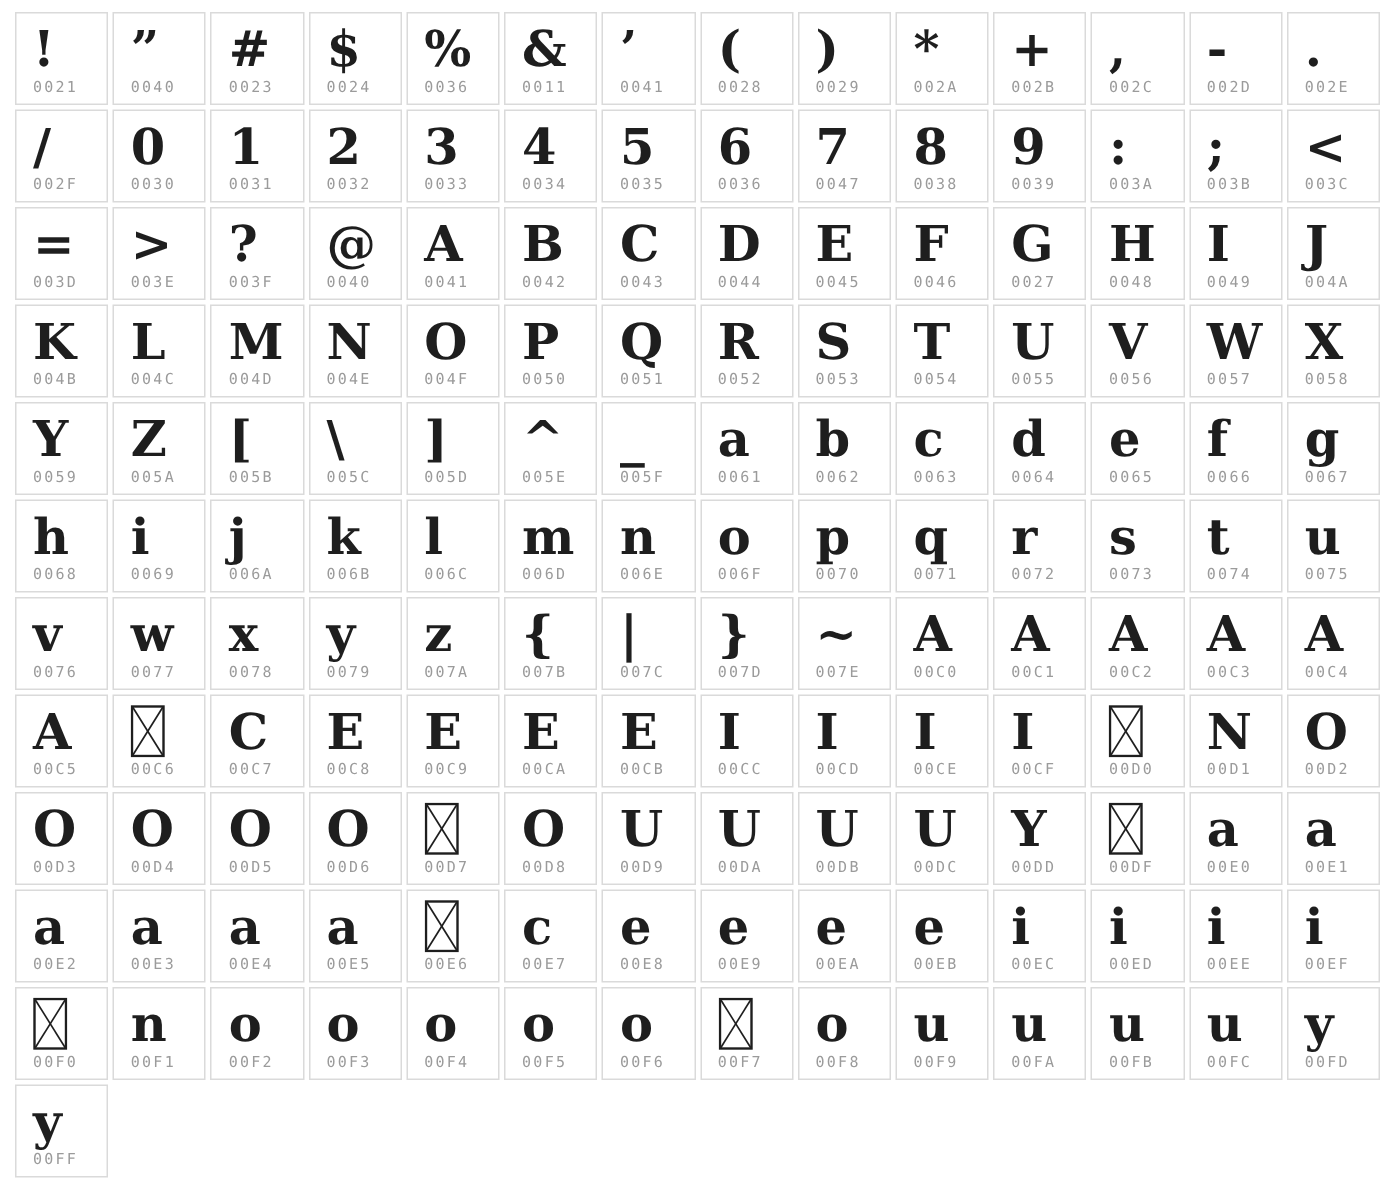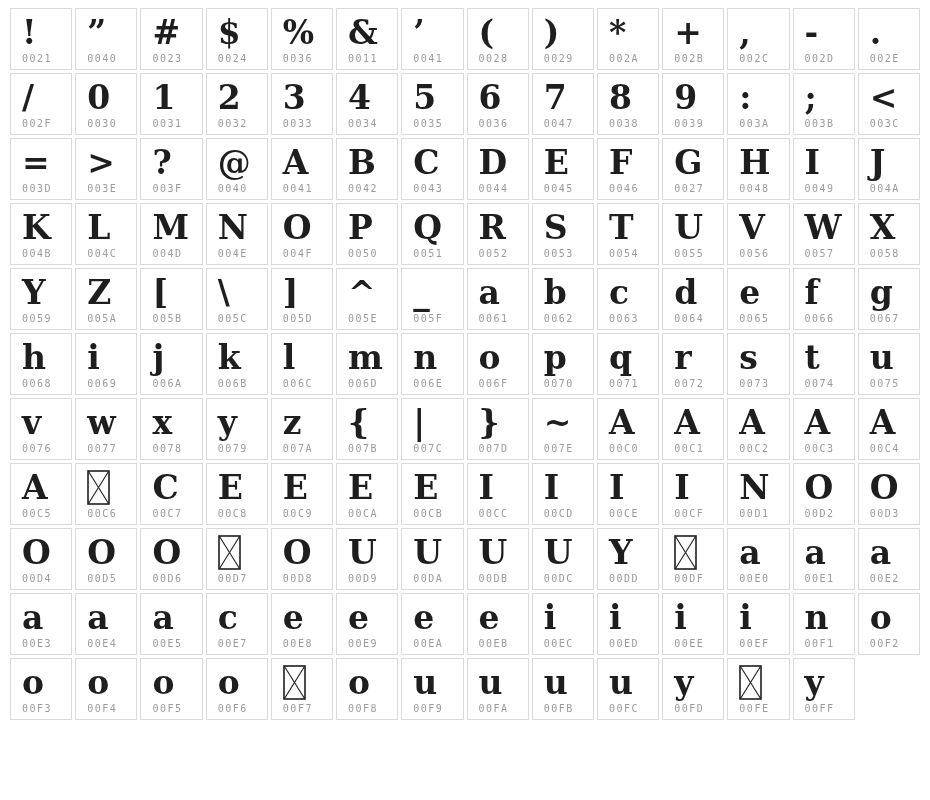--- a/index.html
+++ b/index.html
@@ -489,20 +489,28 @@
       </div>
       <div class="cell">
         <div class="glyph">I</div>
         <div class="code">00CE</div>
       </div>
       <div class="cell">
         <div class="glyph">I</div>
         <div class="code">00CF</div>
       </div>
       <div class="cell">
+        <div class="glyph"><svg width="23" height="35" viewBox="0 0 23 35">
+            <rect x="1" y="1" width="21" height="33" fill="none" stroke="#1e1e1e" stroke-width="1.6"></rect>
+            <line x1="1.5" y1="1.5" x2="21.5" y2="33.5" stroke="#1e1e1e" stroke-width="1.1"></line>
+            <line x1="21.5" y1="1.5" x2="1.5" y2="33.5" stroke="#1e1e1e" stroke-width="1.1"></line>
+          </svg></div>
+        <div class="code">00D0</div>
+      </div>
+      <div class="cell">
         <div class="glyph">N</div>
         <div class="code">00D1</div>
       </div>
       <div class="cell">
         <div class="glyph">O</div>
         <div class="code">00D2</div>
       </div>
       <div class="cell">
         <div class="glyph">O</div>
         <div class="code">00D3</div>
@@ -577,20 +585,28 @@
       </div>
       <div class="cell">
         <div class="glyph">a</div>
         <div class="code">00E4</div>
       </div>
       <div class="cell">
         <div class="glyph">a</div>
         <div class="code">00E5</div>
       </div>
       <div class="cell">
+        <div class="glyph"><svg width="23" height="35" viewBox="0 0 23 35">
+            <rect x="1" y="1" width="21" height="33" fill="none" stroke="#1e1e1e" stroke-width="1.6"></rect>
+            <line x1="1.5" y1="1.5" x2="21.5" y2="33.5" stroke="#1e1e1e" stroke-width="1.1"></line>
+            <line x1="21.5" y1="1.5" x2="1.5" y2="33.5" stroke="#1e1e1e" stroke-width="1.1"></line>
+          </svg></div>
+        <div class="code">00E6</div>
+      </div>
+      <div class="cell">
         <div class="glyph">c</div>
         <div class="code">00E7</div>
       </div>
       <div class="cell">
         <div class="glyph">e</div>
         <div class="code">00E8</div>
       </div>
       <div class="cell">
         <div class="glyph">e</div>
         <div class="code">00E9</div>
@@ -611,20 +627,28 @@
         <div class="glyph">i</div>
         <div class="code">00ED</div>
       </div>
       <div class="cell">
         <div class="glyph">i</div>
         <div class="code">00EE</div>
       </div>
       <div class="cell">
         <div class="glyph">i</div>
         <div class="code">00EF</div>
+      </div>
+      <div class="cell">
+        <div class="glyph"><svg width="23" height="35" viewBox="0 0 23 35">
+            <rect x="1" y="1" width="21" height="33" fill="none" stroke="#1e1e1e" stroke-width="1.6"></rect>
+            <line x1="1.5" y1="1.5" x2="21.5" y2="33.5" stroke="#1e1e1e" stroke-width="1.1"></line>
+            <line x1="21.5" y1="1.5" x2="1.5" y2="33.5" stroke="#1e1e1e" stroke-width="1.1"></line>
+          </svg></div>
+        <div class="code">00F0</div>
       </div>
       <div class="cell">
         <div class="glyph">n</div>
         <div class="code">00F1</div>
       </div>
       <div class="cell">
         <div class="glyph">o</div>
         <div class="code">00F2</div>
       </div>
       <div class="cell">
@@ -669,25 +693,17 @@
       </div>
       <div class="cell">
         <div class="glyph">u</div>
         <div class="code">00FC</div>
       </div>
       <div class="cell">
         <div class="glyph">y</div>
         <div class="code">00FD</div>
       </div>
       <div class="cell">
-        <div class="glyph"><svg width="23" height="35" viewBox="0 0 23 35">
-            <rect x="1" y="1" width="21" height="33" fill="none" stroke="#1e1e1e" stroke-width="1.6"></rect>
-            <line x1="1.5" y1="1.5" x2="21.5" y2="33.5" stroke="#1e1e1e" stroke-width="1.1"></line>
-            <line x1="21.5" y1="1.5" x2="1.5" y2="33.5" stroke="#1e1e1e" stroke-width="1.1"></line>
-          </svg></div>
-        <div class="code">00FE</div>
-      </div>
-      <div class="cell">
         <div class="glyph">y</div>
         <div class="code">00FF</div>
       </div>
     </div>
 </main>
 
 </body></html>

